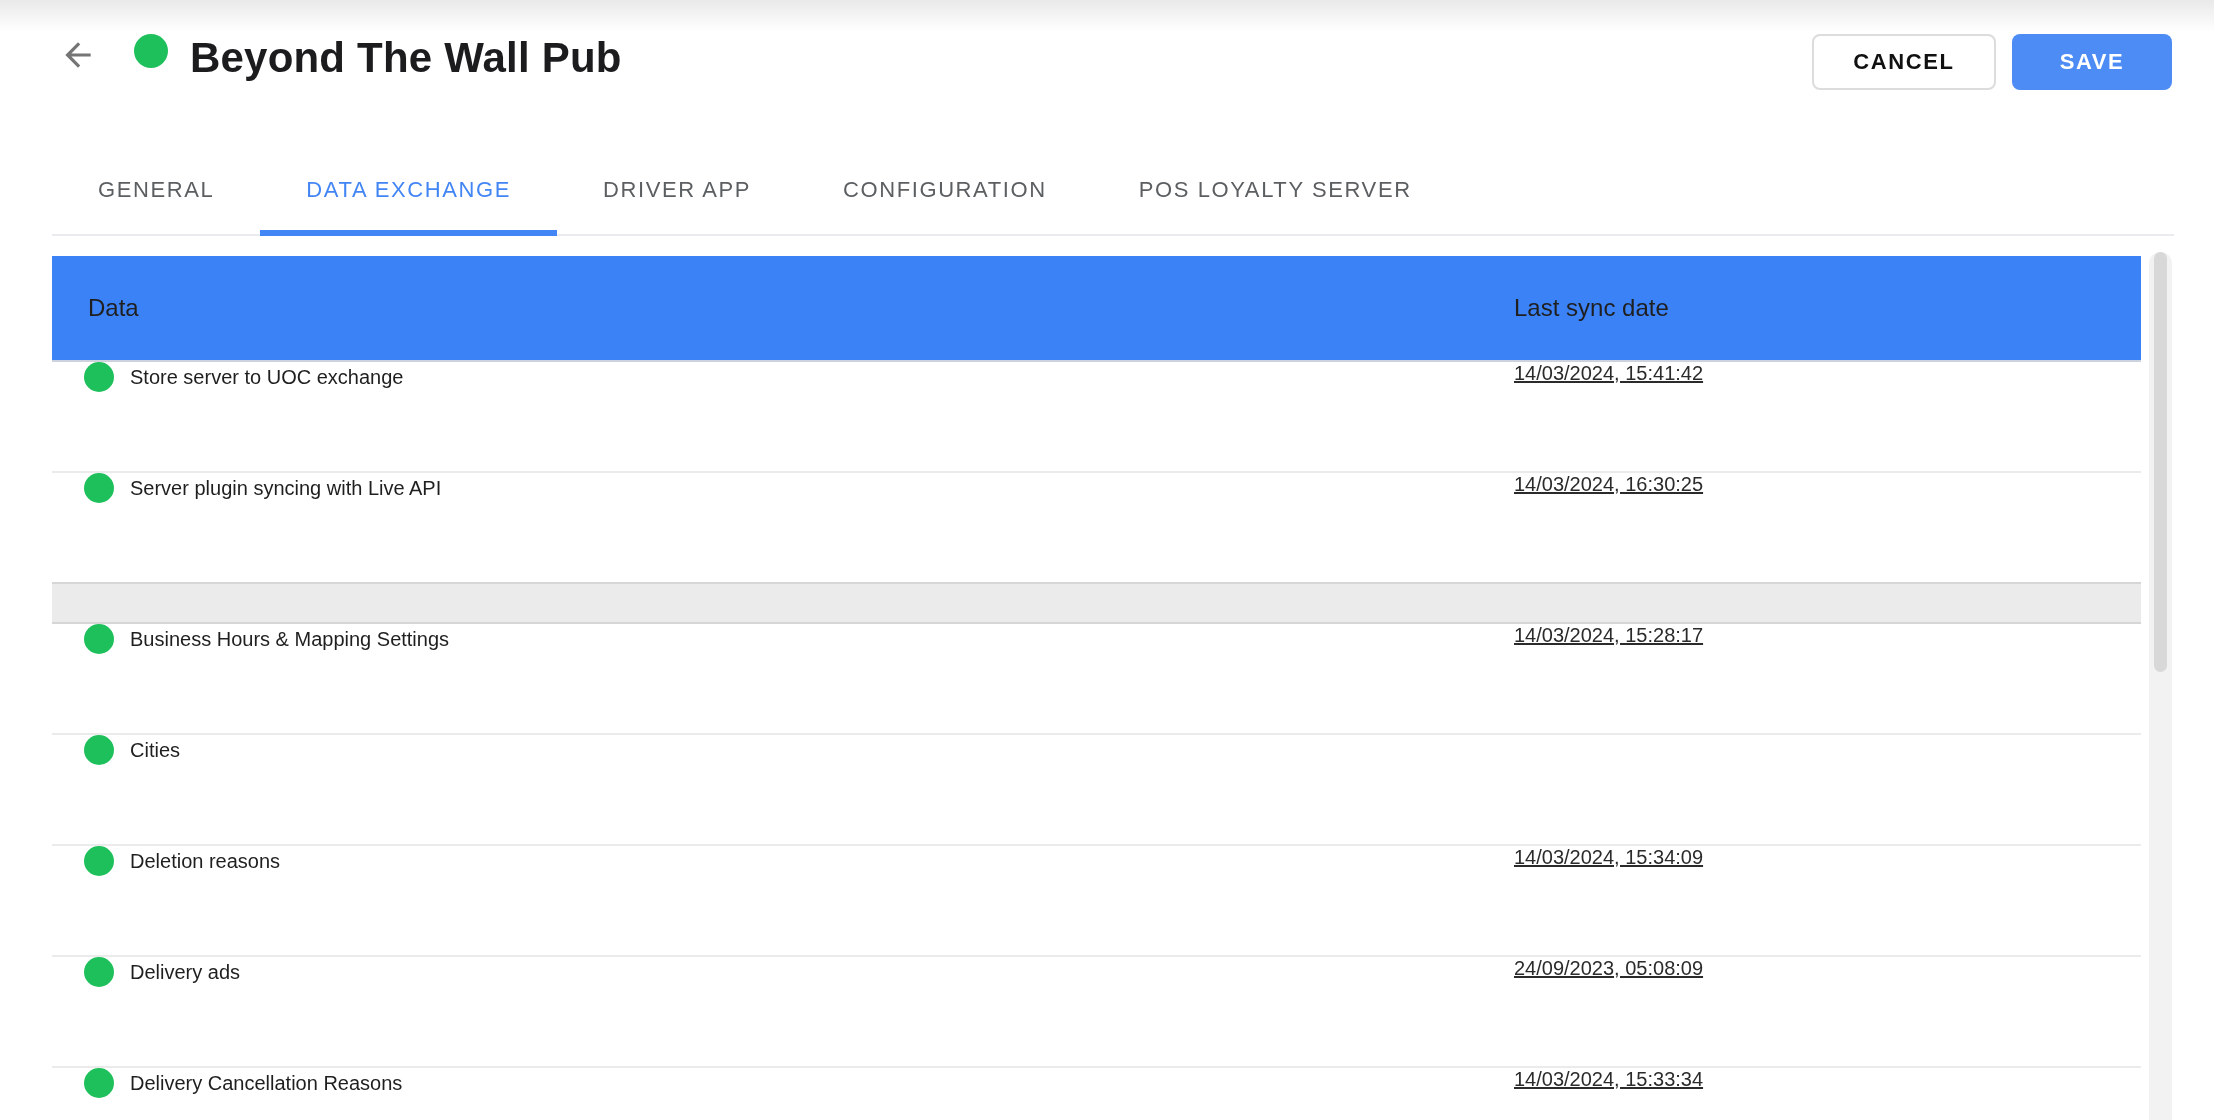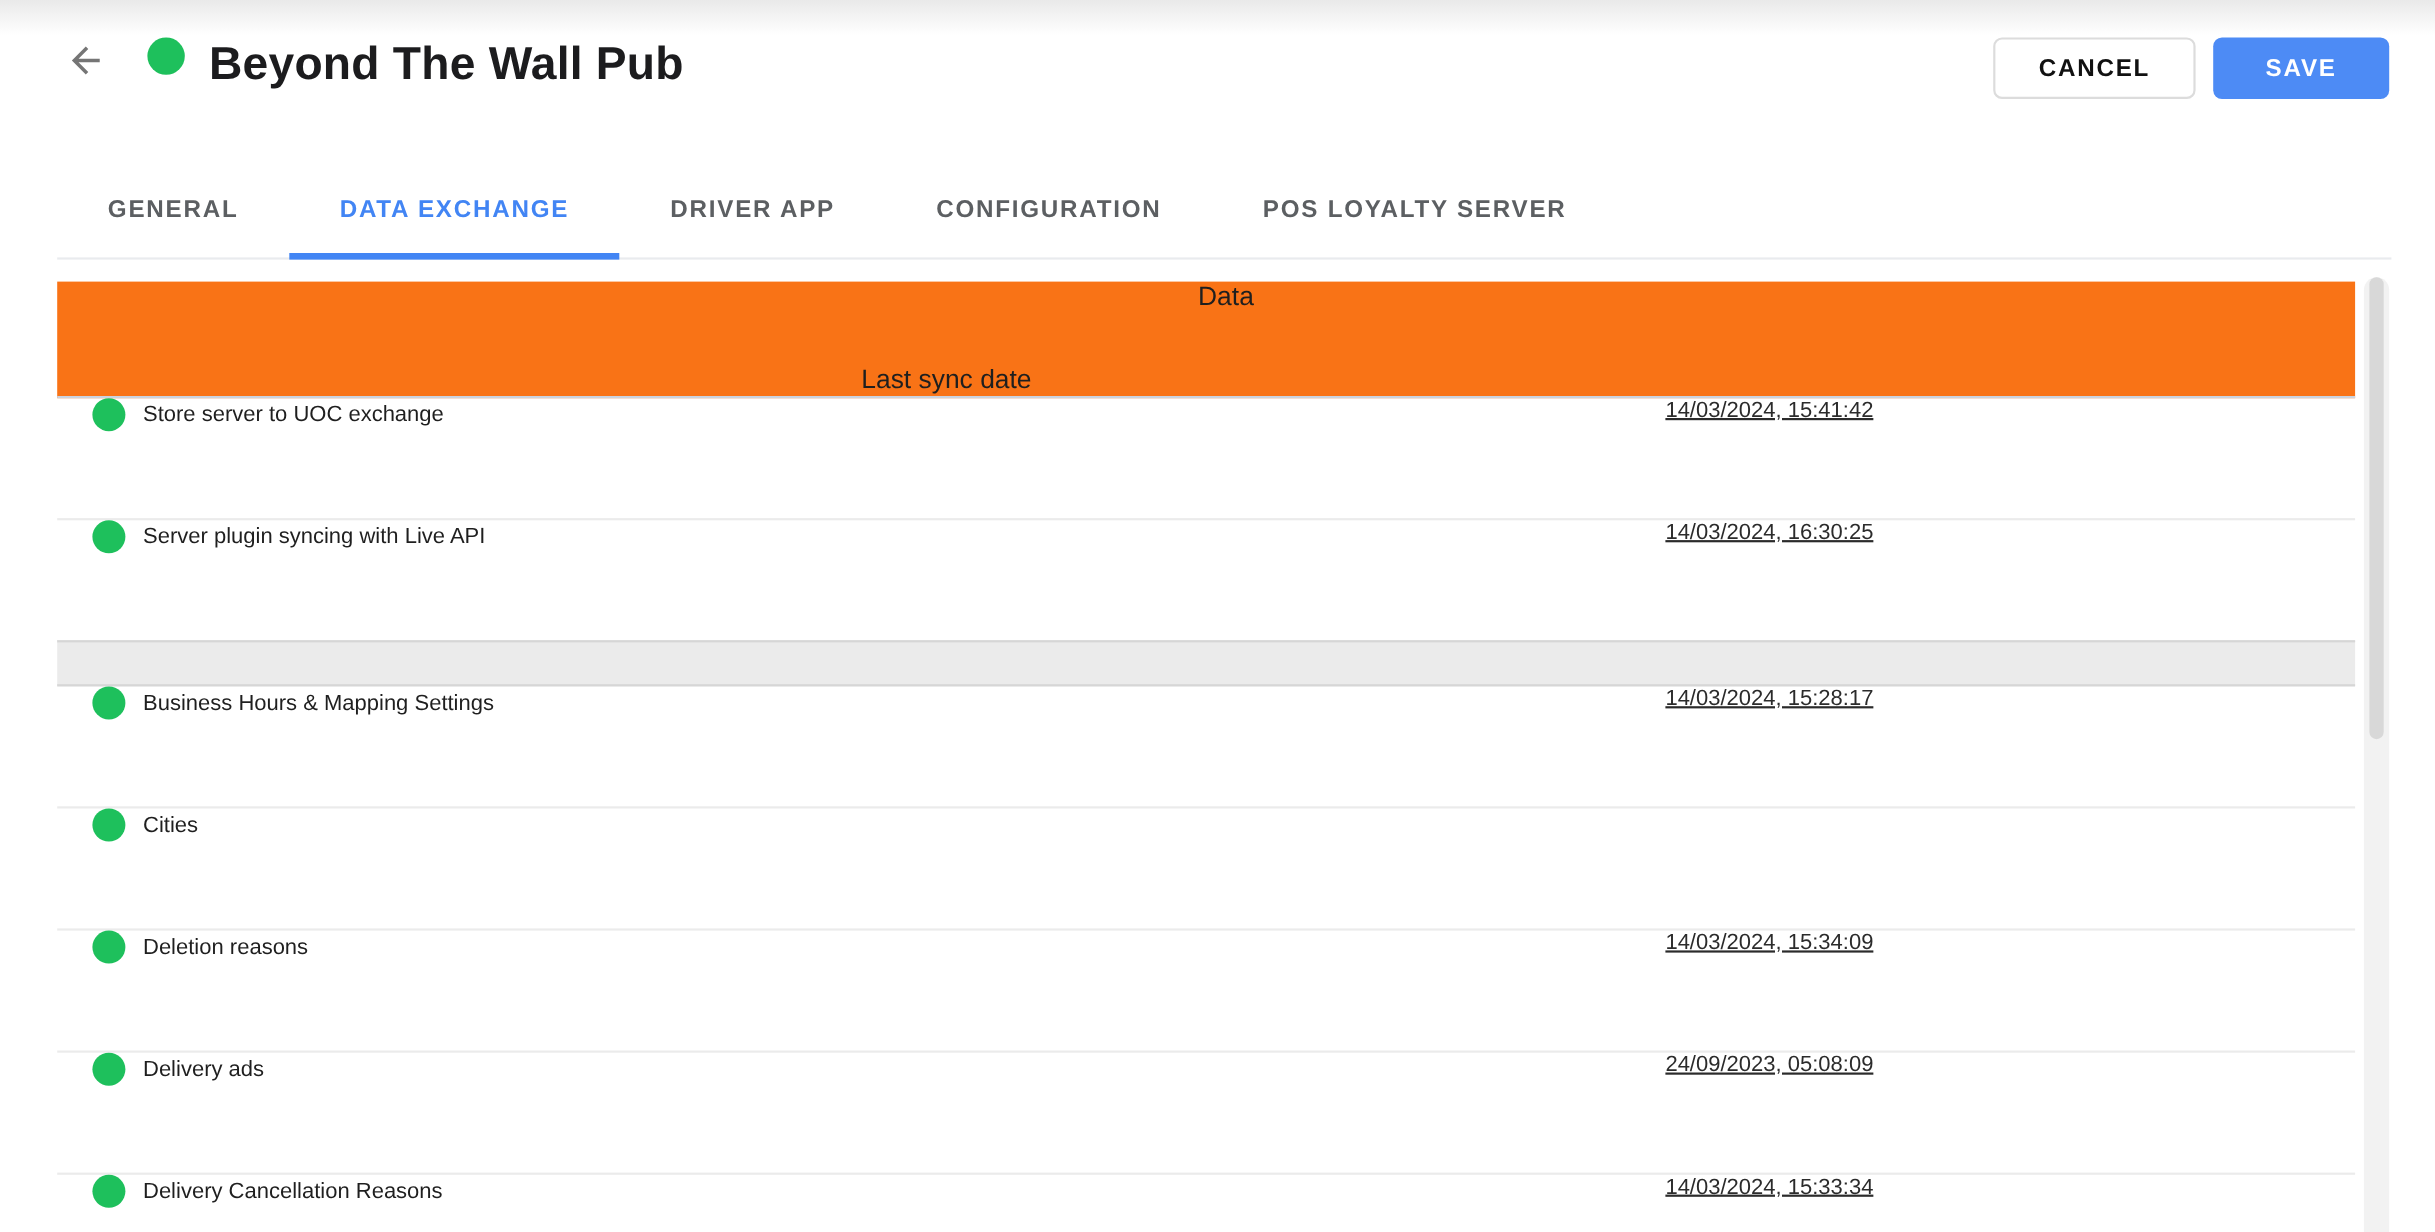--- a/index.html
+++ b/index.html
@@ -22,30 +22,30 @@
   .header-actions { margin-left:auto; margin-right:42px; display:flex; gap:16px; }
   .btn { height:56px; border-radius:8px; font-size:22px; font-weight:bold;
          letter-spacing:1.6px; cursor:pointer; font-family:inherit; }
   .btn-cancel { width:184px; background:#ffffff; border:2px solid #dcdcdc; color:#111; }
   .btn-save { width:160px; background:#4d8bf5; border:none; color:#ffffff; }
 
   
   .tab-bar { margin:0 40px 0 52px; height:90px; display:flex; align-items:stretch;
              border-bottom:2px solid #e9ebee; }
   .tab { position:relative; display:flex; align-items:center; padding:0 46px;
-         font-size:22px; font-weight:bold; letter-spacing:1.6px; color:#5c5f62;
+         font-size:22px; font-weight:normal; letter-spacing:1.6px; color:#5c5f62;
          cursor:pointer; white-space:nowrap; }
   .tab.active { color:#4285f4; }
   .tab.active::after { content:""; position:absolute; left:0; right:0; bottom:-2px;
                        height:6px; background:#4285f4; }
 
   
   .sync-table { margin:20px 0 0 52px; width:2089px; }
-  .thead { height:106px; background:#f97316; border-bottom:2px solid #ccd3de;
-           display:flex; align-items:center; font-size:24px; color:#1f1f1f;flex-direction:column; }
+  .thead { height:106px; background:#3b82f6; border-bottom:2px solid #ccd3de;
+           display:flex; align-items:center; font-size:24px; color:#1f1f1f; }
   .thead .cell-main { flex:1; padding-left:36px; }
   .cell-date { width:627px; }
   .row { height:111px; display:flex; align-items:flex-start;
          border-bottom:2px solid #ebebeb; font-size:20px; color:#1f1f1f; }
   .row .cell-main { flex:1; display:flex; align-items:center; padding-left:32px; }
   .status-dot.sm { width:30px; height:30px; margin-right:16px; flex:none; }
   .row .cell-date { color:#2b2b2b;text-decoration:underline; }
   .sep-row { height:42px; background:#ebebeb; border-top:2px solid #d6d6d6;
              border-bottom:2px solid #d6d6d6; margin-top:-2px; }
   .sep-row.partial { height:12px; border-bottom:none; }

